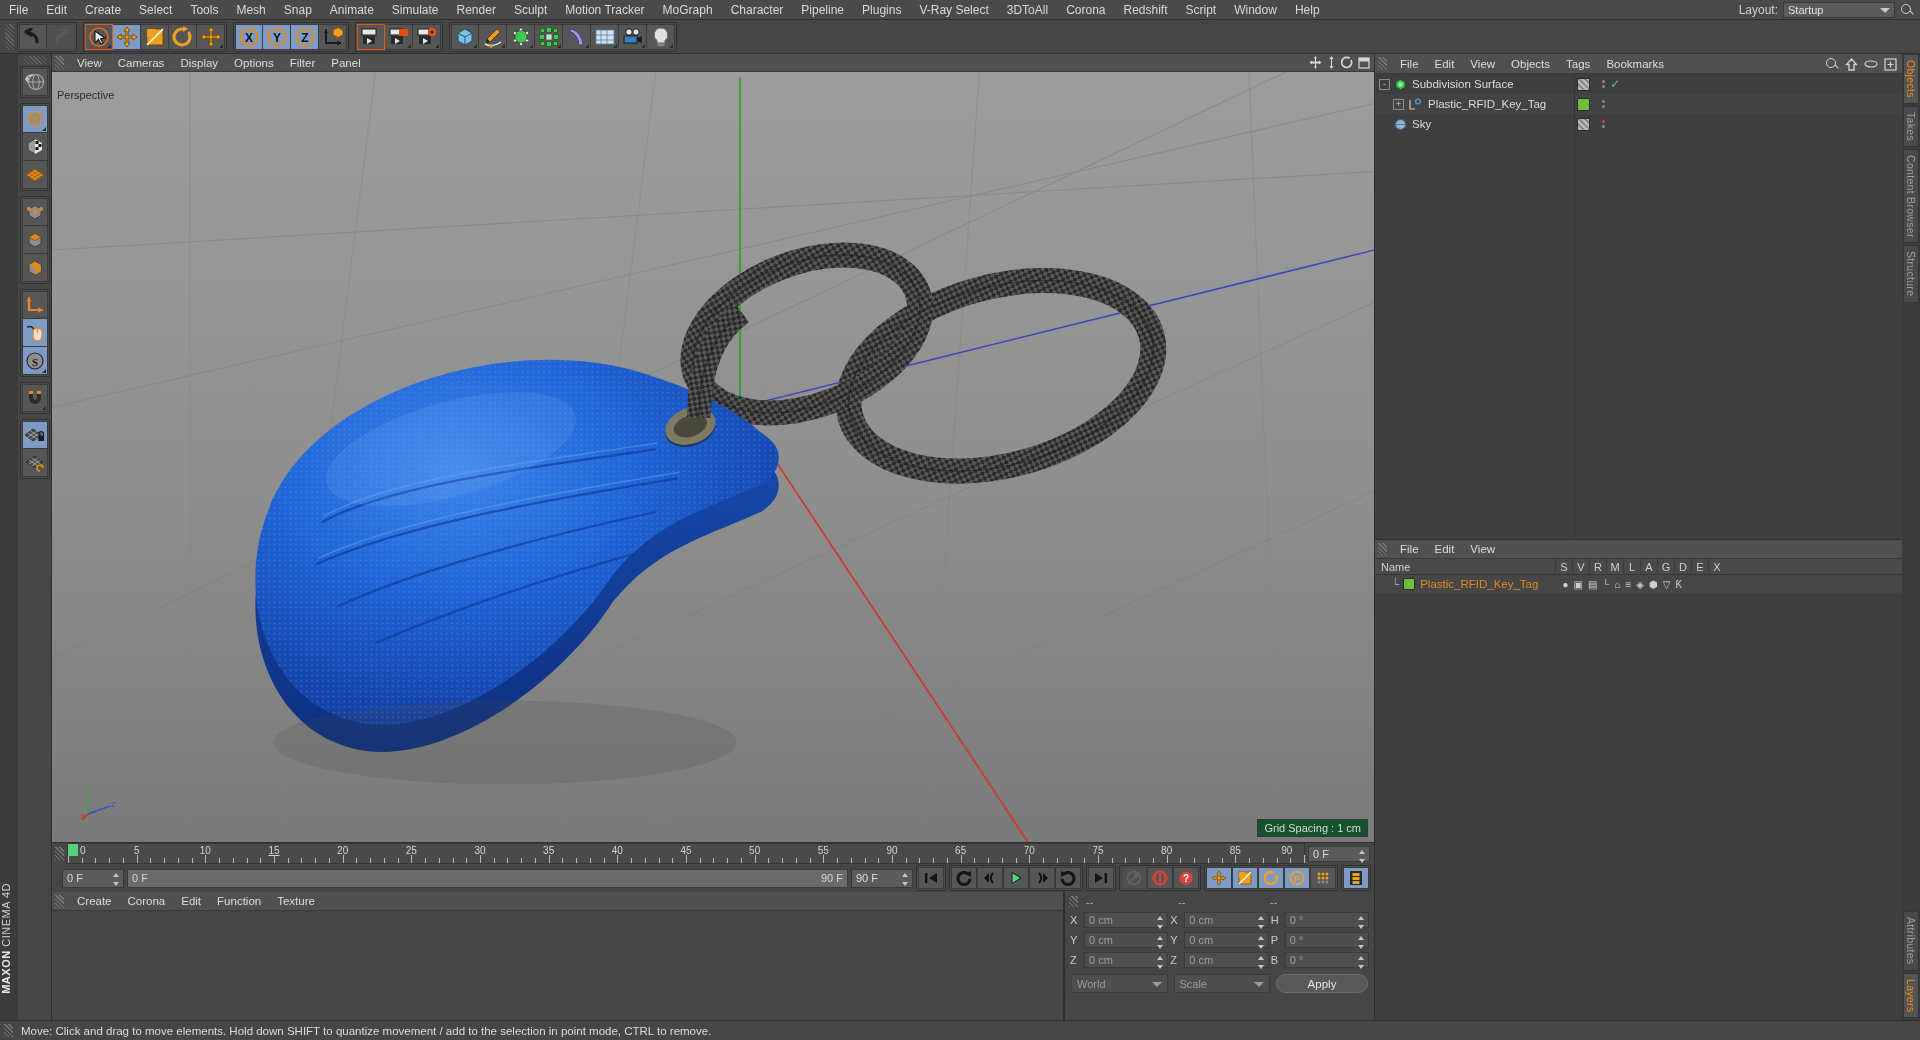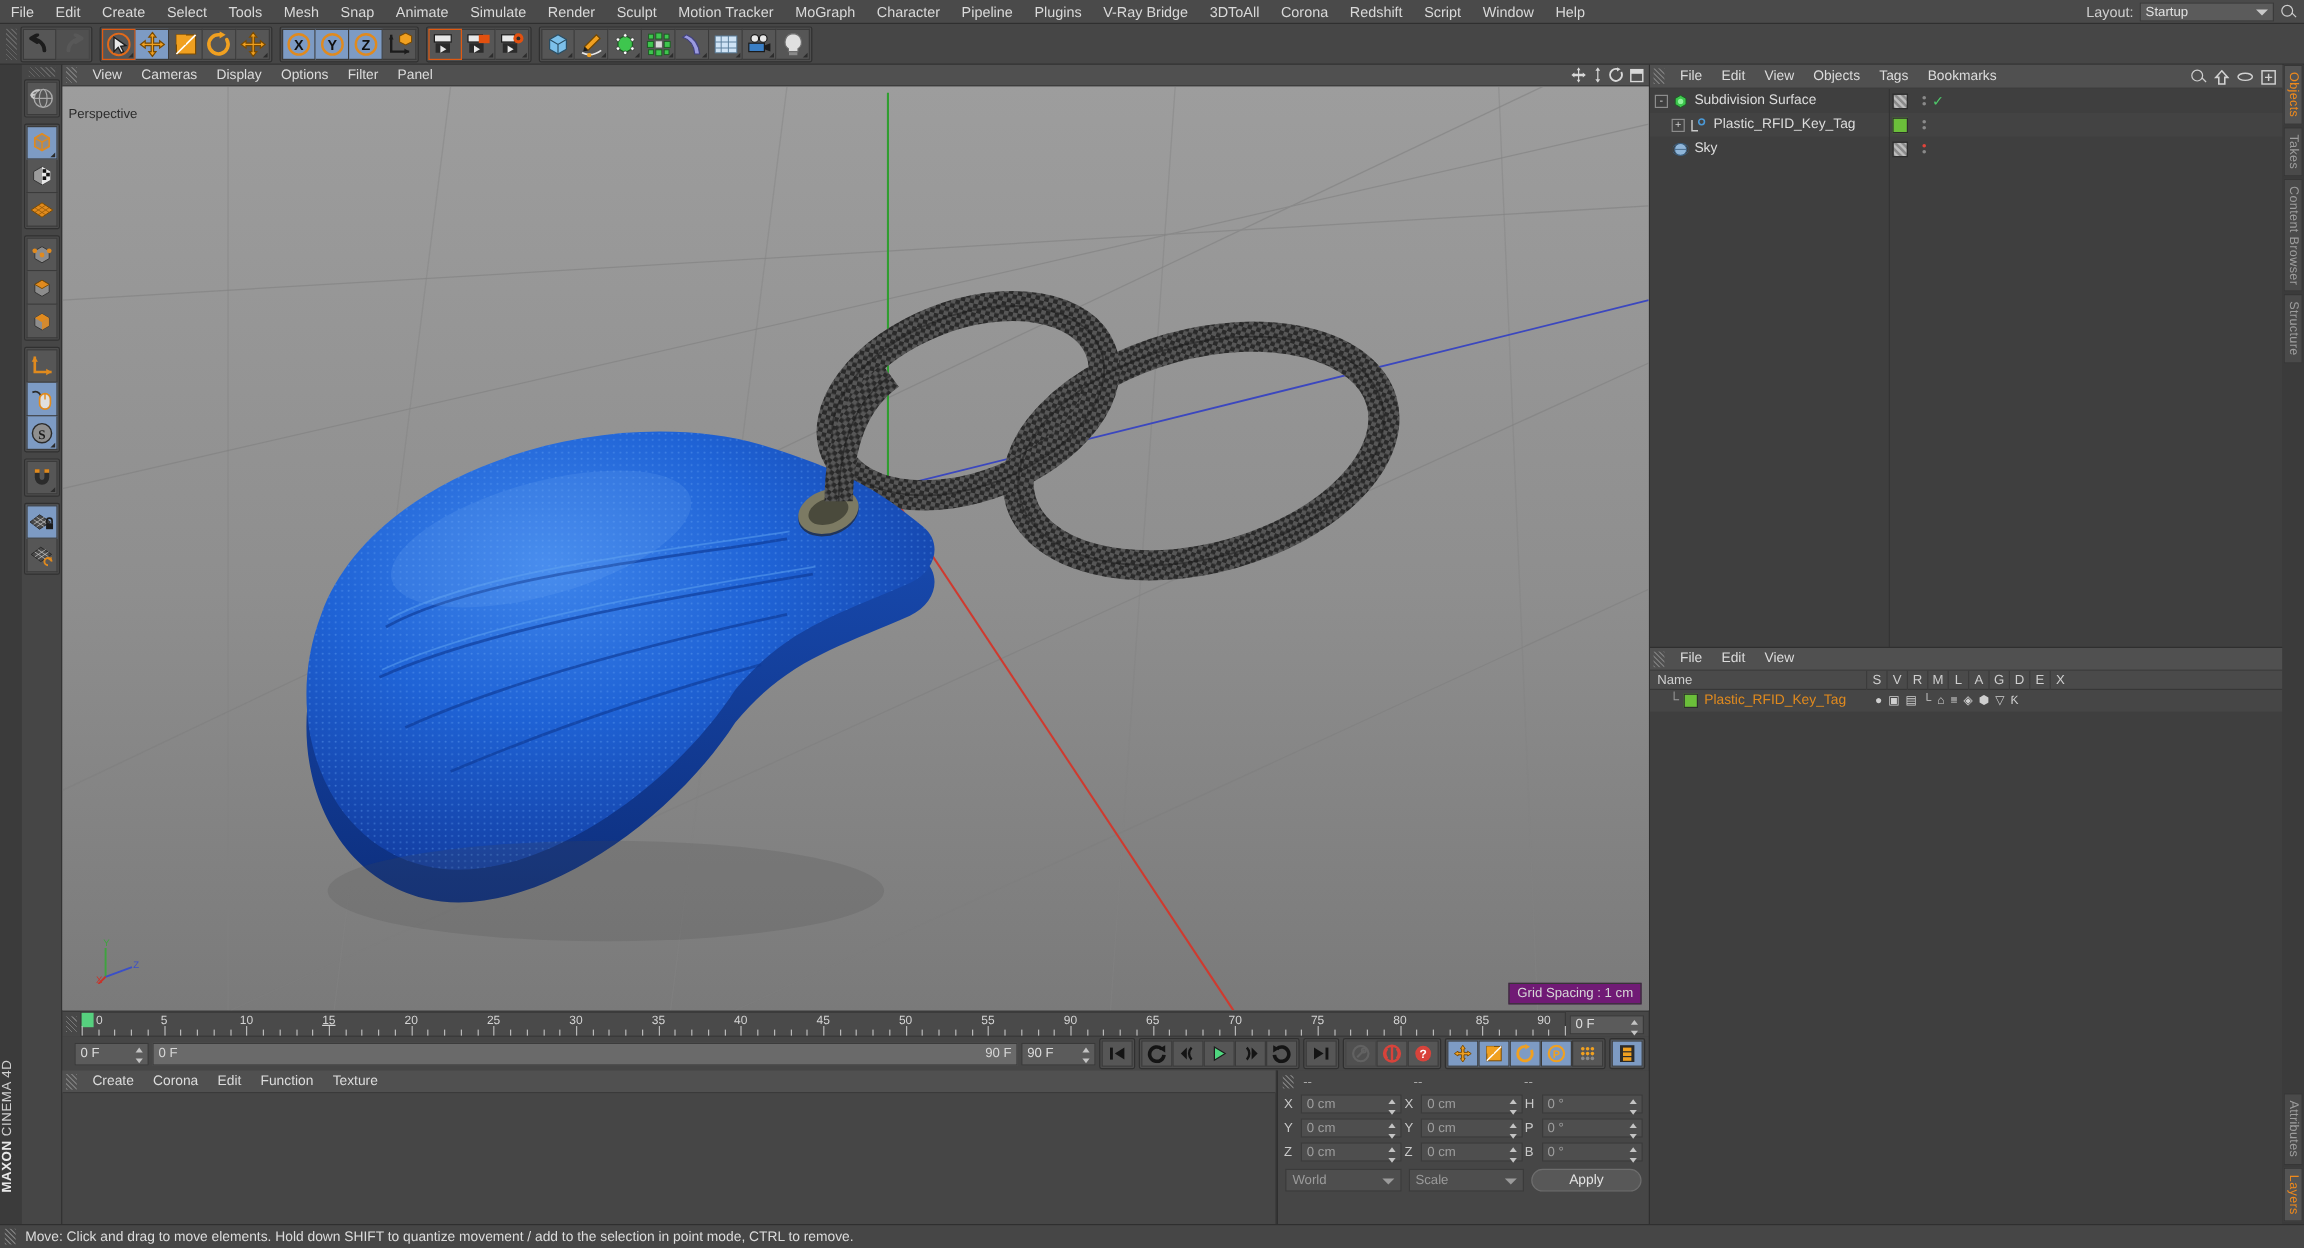--- a/index.html
+++ b/index.html
@@ -86,21 +86,21 @@
 
   .vp-header{ height:18px; background:#505050; display:flex; align-items:center;
      padding-left:3px; gap:0; flex:0 0 18px; position:relative; border-bottom:1px solid #3a3a3a;}
   .vp-header .hgrip{ width:9px;height:13px; margin-right:5px;
      background-image:repeating-linear-gradient(45deg,#777 0 1px,transparent 1px 3px); }
   .vp-header .mi{ padding:0 8px; font-size:11.5px; color:#dcdcdc; line-height:18px; }
   .vp-icons{ position:absolute; right:4px; top:2px; display:flex; gap:4px; align-items:center;}
 
   .viewport{ flex:1 1 auto; position:relative; overflow:hidden; background:#8c8c8c; min-height:0;}
   .vp-label{ position:absolute; left:5px; top:3px; font-size:11px; color:#2c2c2c; z-index:6;margin-top:14px;}
-  .grid-sp{ position:absolute; right:6px; bottom:5px; background:#701a75; color:#d8d8d8;
+  .grid-sp{ position:absolute; right:6px; bottom:5px; background:#14532d; color:#d8d8d8;
      font-size:11px; padding:2px 6px; border:1px solid #353535; z-index:6;margin-left:30px;}
   .axis-gizmo{ position:absolute; left:28px; bottom:22px; width:40px; height:40px; z-index:6;}
 
   
   .tl-ruler{ height:22px; background:#474747; display:flex; align-items:stretch; flex:0 0 22px;
      border-top:1px solid #2f2f2f; }
   .tl-ruler .hgrip{ width:9px; margin:4px 3px;
      background-image:repeating-linear-gradient(45deg,#777 0 1px,transparent 1px 3px); }
   .ruler{ flex:1 1 auto; position:relative; background:#4a4a4a; border:1px solid #383838; }
   .ruler .greenmark{ position:absolute; left:0; top:0; width:10px; height:12px; background:#56d07e; }
@@ -244,21 +244,21 @@
       <div class="mi">Snap</div>
       <div class="mi">Animate</div>
       <div class="mi">Simulate</div>
       <div class="mi">Render</div>
       <div class="mi">Sculpt</div>
       <div class="mi">Motion Tracker</div>
       <div class="mi">MoGraph</div>
       <div class="mi">Character</div>
       <div class="mi">Pipeline</div>
       <div class="mi">Plugins</div>
-      <div class="mi">V-Ray Bridge</div>
+      <div class="mi">V-Ray Select</div>
       <div class="mi">3DToAll</div>
       <div class="mi">Corona</div>
       <div class="mi">Redshift</div>
       <div class="mi">Script</div>
       <div class="mi">Window</div>
       <div class="mi">Help</div>
       <div class="layout-box">
       <span class="lbl">Layout:</span>
       <div class="layout-sel">
         <span>Startup</span>

